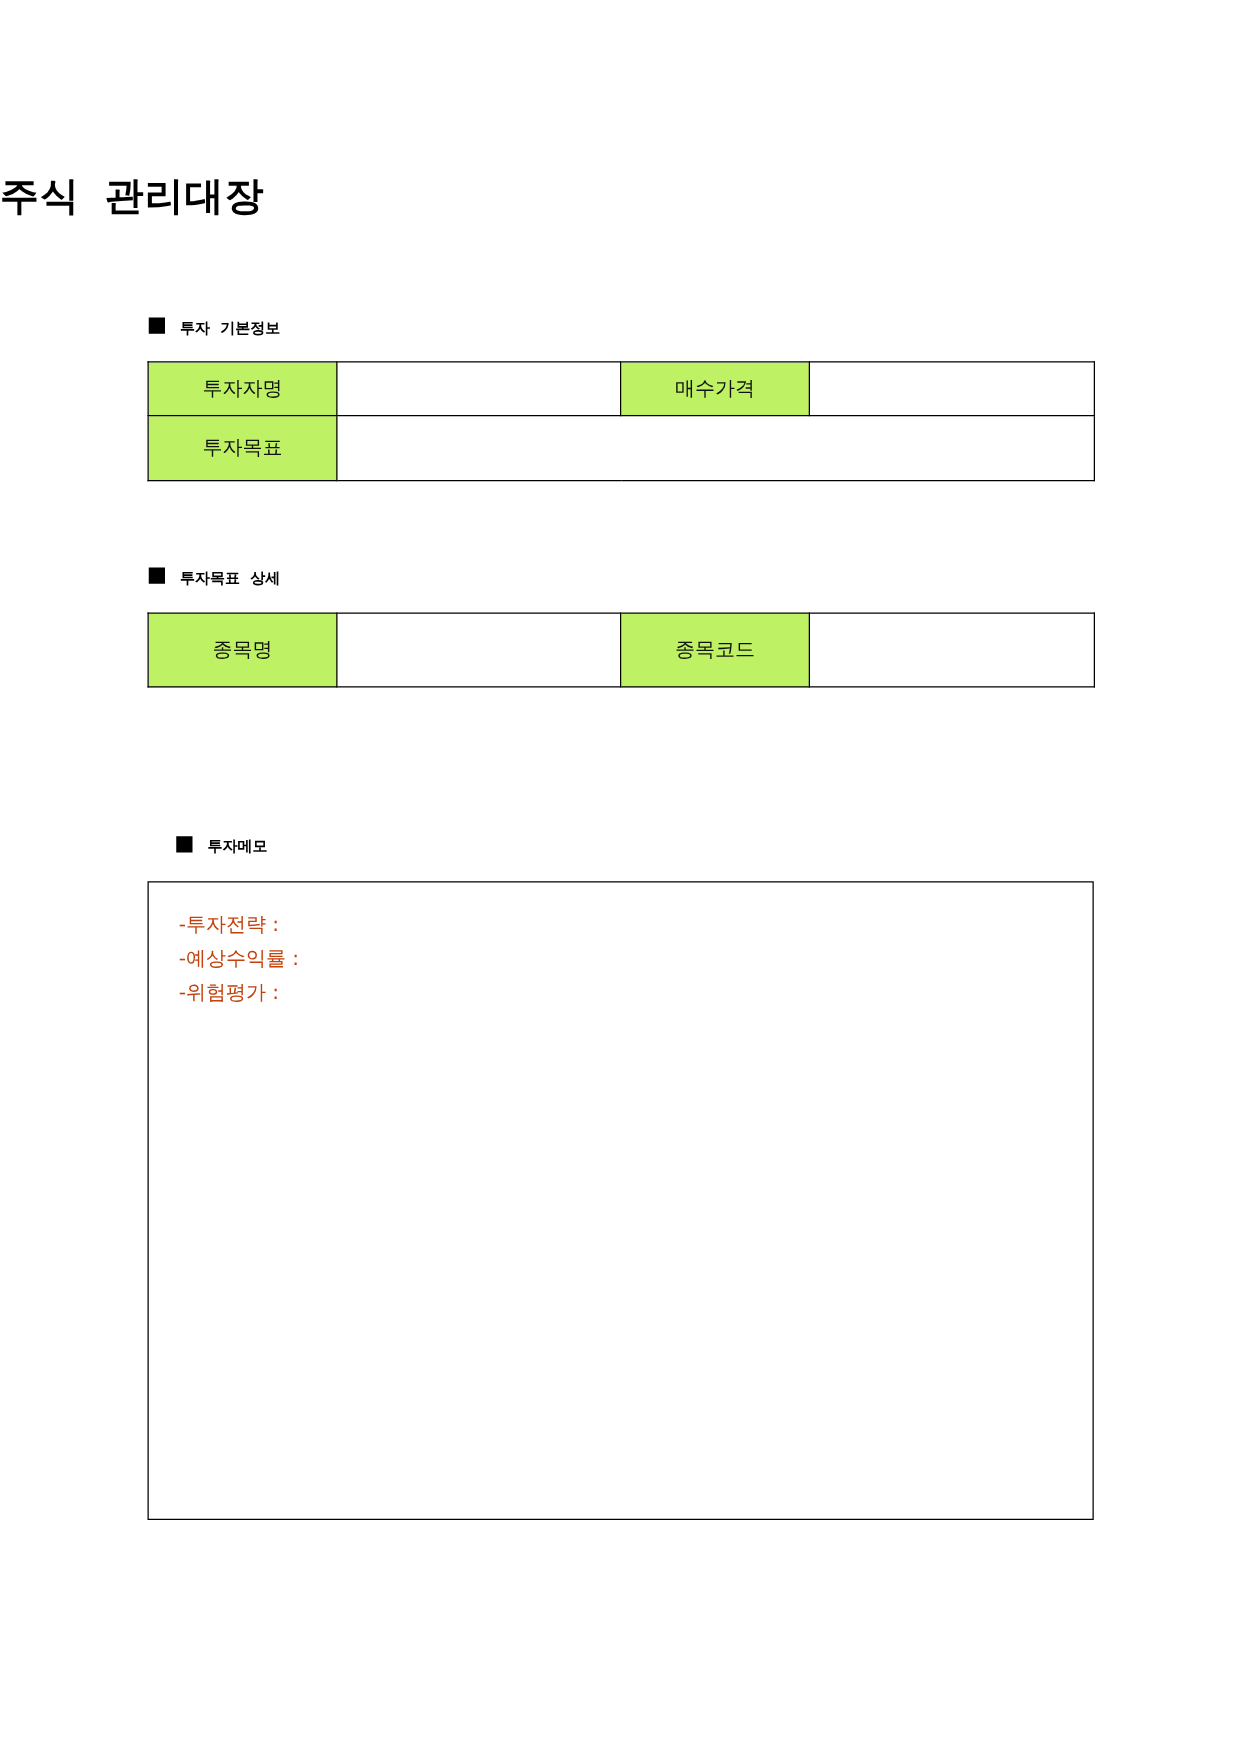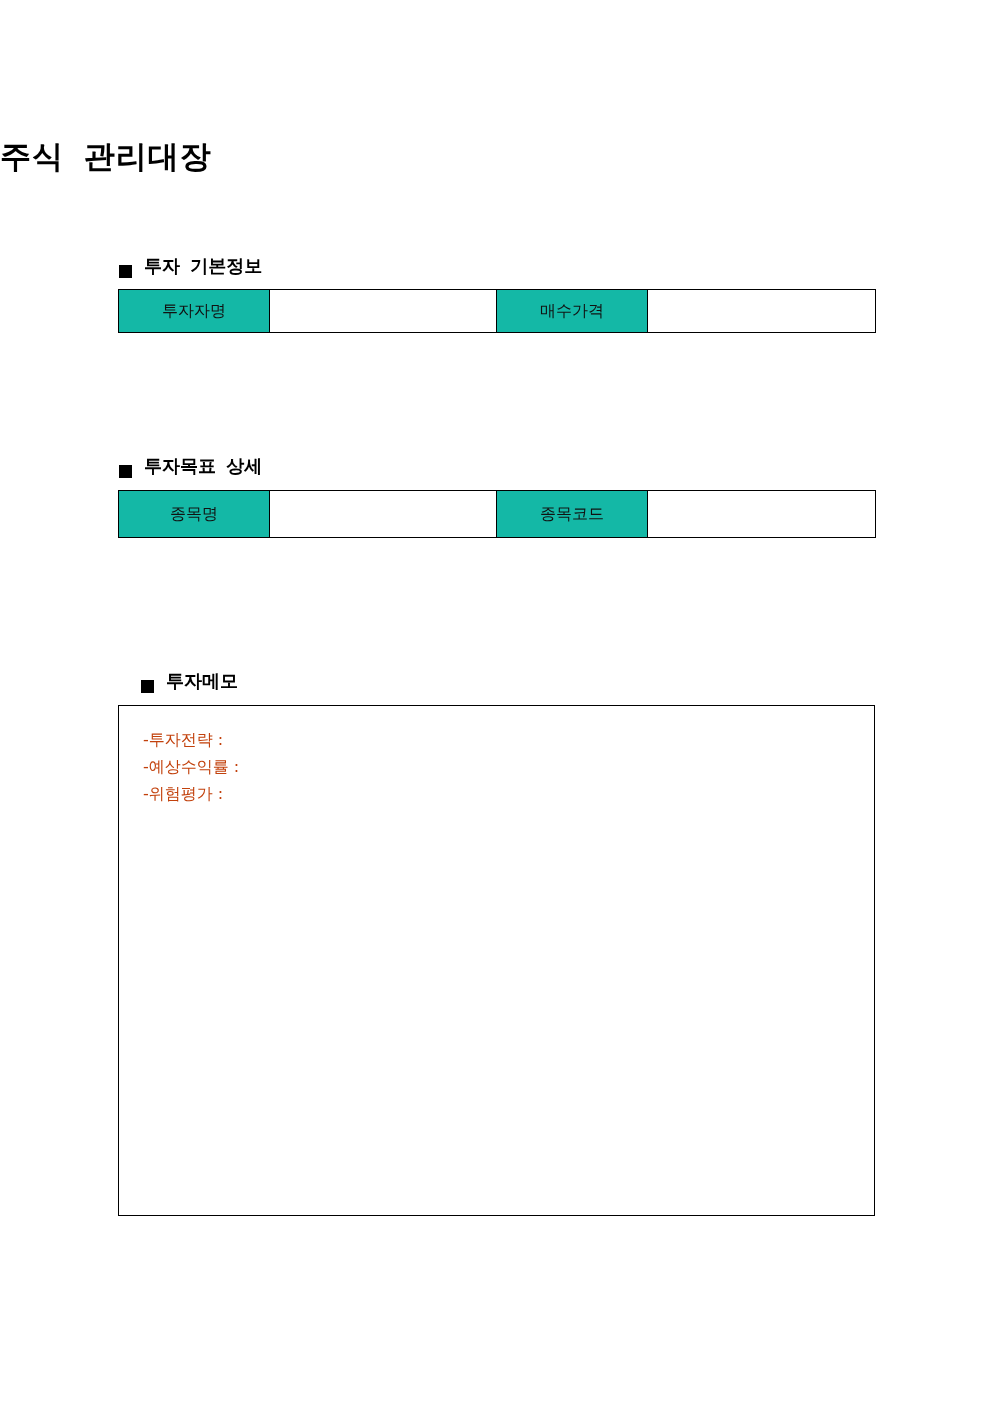--- a/index.html
+++ b/index.html
@@ -1,22 +1,22 @@
 <!DOCTYPE html>
 <html><head>
 <meta charset="utf-8">
 <style>
   html, body { margin:0; padding:0; background:#ffffff; }
   body { width:992px; height:1403px; position:relative; font-family:"DejaVu Sans", "Liberation Sans", sans-serif; color:#000; overflow:hidden; }
   .title { position:absolute; left:0; width:992px; top:136px; text-align:left; font-size:31px; font-weight:bold; letter-spacing:1px; word-spacing:8px; }
-  .sec-head { position:absolute; left:119px; font-size:18px; font-weight:bold; display:flex; align-items:flex-end; word-spacing:4px; }
+  .sec-head { position:absolute; left:119px; font-size:12px; font-weight:bold; display:flex; align-items:flex-start; word-spacing:4px; }
   .sec-head .sq { width:13px; height:13px; background:#000; display:inline-block; margin-right:12px; }
   table.form { position:absolute; left:118px; width:757px; border-collapse:collapse; table-layout:fixed; }
   table.form td { border:1.5px solid #000; font-size:16px; text-align:center; padding:0; }
-  table.form td.lbl { background:#14b8a6; color:#111; }
+  table.form td.lbl { background:#bef264; color:#111; }
   table.form td.val { background:#fff; }
   .memo { position:absolute; left:118px; top:705px; width:755px; height:509px; border:1.5px solid #000; }
   .memo .lines { position:absolute; left:24px; top:20px; font-size:16px; line-height:27px; color:#c2410c; }
 </style>
 </head>
 <body>
 
 <div class="title">주식 관리대장</div>
 
 <div class="sec-head" style="top:254px;">
@@ -30,36 +30,40 @@
       <col style="width:151px">
       <col style="width:228px">
     </colgroup>
   <tbody>
       <tr style="height:43px;">
     <td class="lbl">투자자명</td>
     <td class="val"></td>
     <td class="lbl">매수가격</td>
     <td class="val"></td>
   </tr>
+  <tr style="height:52px;">
+    <td class="lbl">투자목표</td>
+    <td class="val" colspan="3"></td>
+  </tr>
 </tbody>
   </table>
 
 <div class="sec-head" style="top:454px;">
   <span class="sq"></span>
   <span>투자목표 상세</span>
 </div>
 <table class="form" style="top:490px;">
   <colgroup>
       <col style="width:151px">
       <col style="width:227px">
       <col style="width:151px">
       <col style="width:228px">
     </colgroup>
   <tbody>
-      <tr style="height:47px;padding-left:47px;">
+      <tr style="height:59px;padding-left:47px;">
     <td class="lbl">종목명</td>
     <td class="val"></td>
     <td class="lbl">종목코드</td>
     <td class="val"></td>
   </tr>
 </tbody>
   </table>
 
 <div class="sec-head" style="top:669px;margin-left:22px;">
   <span class="sq"></span>

